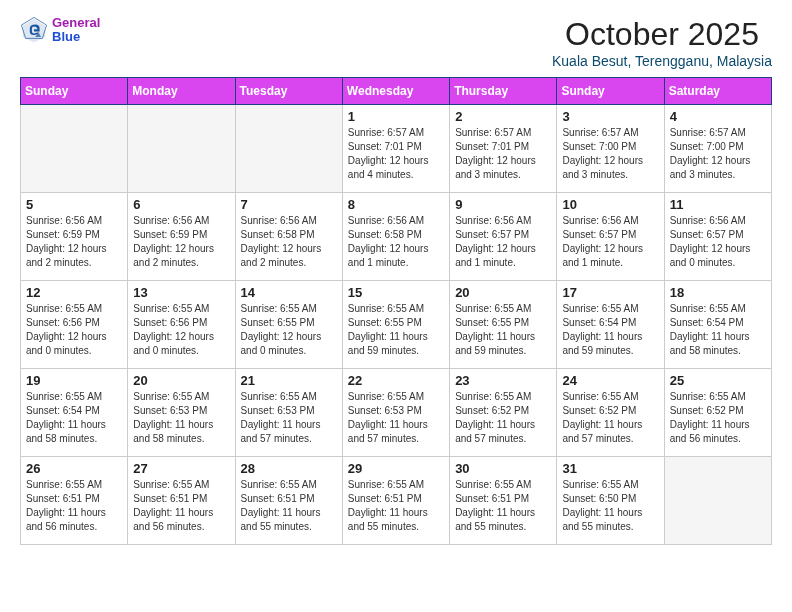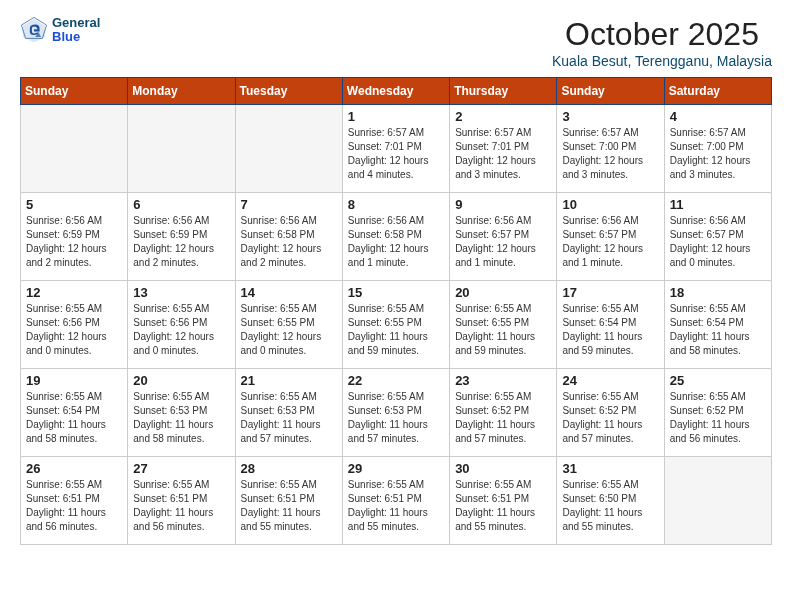--- a/index.html
+++ b/index.html
@@ -22,21 +22,21 @@
       gap: 4px;
     }
     .logo-text {
       display: flex;
       flex-direction: column;
       line-height: 1.1;
     }
     .logo-general {
       font-size: 13px;
       font-weight: bold;
-      color: #0c4a6e;
+      color: #a21caf;
     }
     .logo-blue {
       font-size: 13px;
       font-weight: bold;
       color: #1d4ed8;
     }
     .logo-icon {
       width: 28px;
       height: 28px;
     }
@@ -51,21 +51,21 @@
     .location {
       font-size: 14px;
       color: #0c4a6e;
     }
     table {
       width: 100%;
       border-collapse: collapse;
       table-layout: fixed;
     }
     th {
-      background-color: #c2410c;
+      background-color: #d946ef;
       color: #fff;
       font-size: 12px;
       font-weight: bold;
       padding: 6px 4px;
       text-align: left;
       border: 1px solid #1a4080;
     }
     td {
       border: 1px solid #ccc;
       vertical-align: top;

